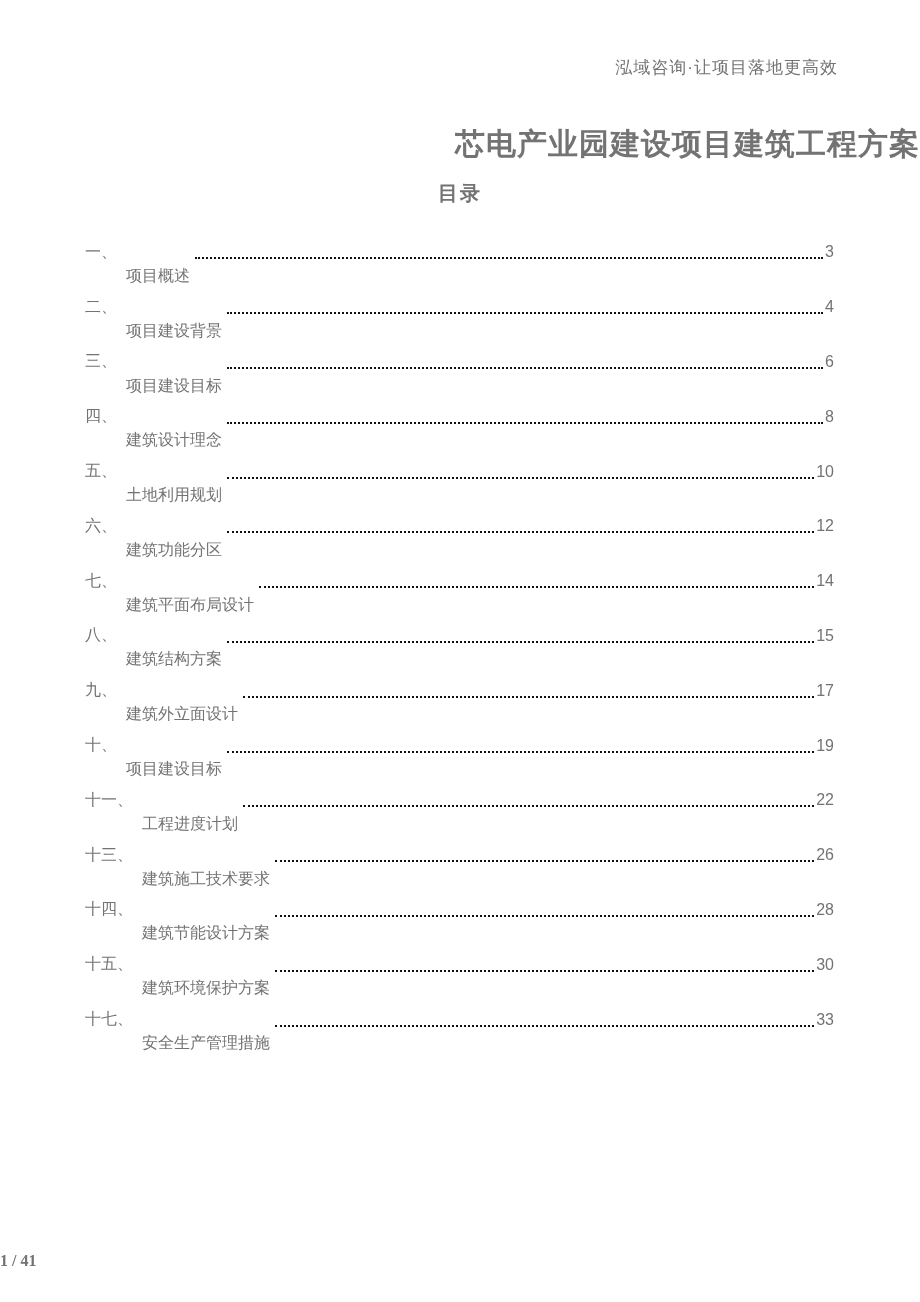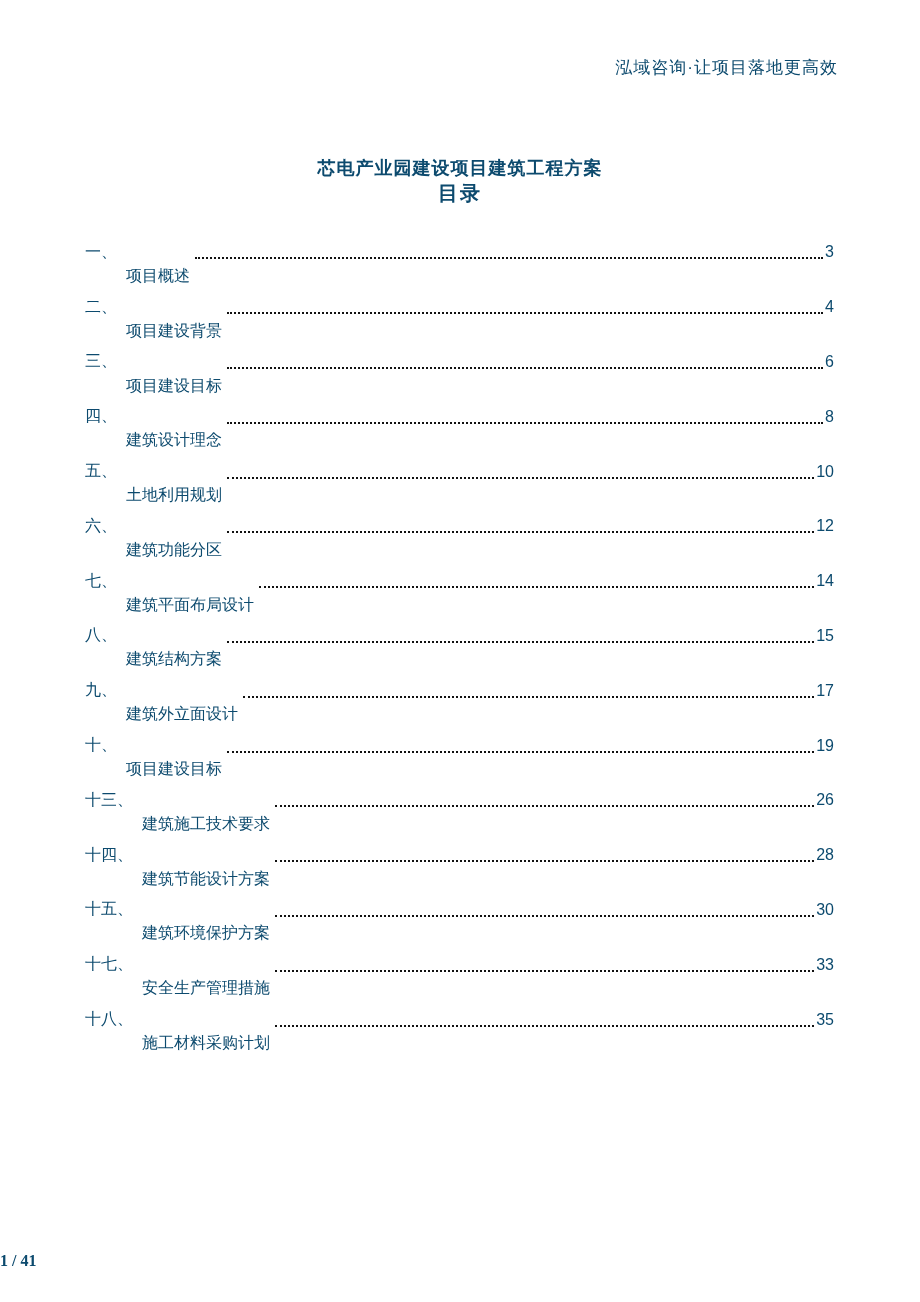--- a/index.html
+++ b/index.html
@@ -2,43 +2,42 @@
 <html><head>
 <meta charset="utf-8">
 <style>
   html, body { margin: 0; padding: 0; background: #e9e9e9; }
   .page {
     position: relative;
     width: 920px;
     height: 1302px;
     margin: 0 auto;
     background: #ffffff;
-    color: #0c4a6e;
+    color: #737373;
     font-family: "Liberation Sans", "DejaVu Sans", sans-serif;
     overflow: hidden;
   }
   .header-brand {
     position: absolute;
     top: 56px;
     right: 82px;
     font-size: 17px;
     font-weight: 500;
     letter-spacing: 1px;
     white-space: nowrap;
   }
   .doc-title {
     position: absolute;
     top: 124px;
     left: 0;
     width: 100%;
-    text-align: center;
-    font-size: 18px;
+    text-align: right;
+    font-size: 30px;
     font-weight: 700;
     letter-spacing: 1px;
-    margin-top: 32px;
   }
   .toc-heading {
     position: absolute;
     top: 180px;
     left: 0;
     width: 100%;
     text-align: center;
     font-size: 20px;
     font-weight: 700;
     letter-spacing: 2px;
@@ -154,20 +153,26 @@
       <span class="toc-leader"></span>
       <span class="toc-page">17</span>
     </div>
     <div class="toc-row">
       <span class="toc-num">十、</span>
       <span class="toc-label">项目建设目标</span>
       <span class="toc-leader"></span>
       <span class="toc-page">19</span>
     </div>
     <div class="toc-row">
+      <span class="toc-num">十一、</span>
+      <span class="toc-label">工程进度计划</span>
+      <span class="toc-leader"></span>
+      <span class="toc-page">22</span>
+    </div>
+    <div class="toc-row">
       <span class="toc-num">十三、</span>
       <span class="toc-label">建筑施工技术要求</span>
       <span class="toc-leader"></span>
       <span class="toc-page">26</span>
     </div>
     <div class="toc-row">
       <span class="toc-num">十四、</span>
       <span class="toc-label">建筑节能设计方案</span>
       <span class="toc-leader"></span>
       <span class="toc-page">28</span>
@@ -177,23 +182,17 @@
       <span class="toc-label">建筑环境保护方案</span>
       <span class="toc-leader"></span>
       <span class="toc-page">30</span>
     </div>
     <div class="toc-row">
       <span class="toc-num">十七、</span>
       <span class="toc-label">安全生产管理措施</span>
       <span class="toc-leader"></span>
       <span class="toc-page">33</span>
     </div>
-    <div class="toc-row">
-      <span class="toc-num">十八、</span>
-      <span class="toc-label">施工材料采购计划</span>
-      <span class="toc-leader"></span>
-      <span class="toc-page">35</span>
-    </div>
   </div>
 
   <div class="footer-pageno">1 / 41</div>
 
 </div>
 
 </body></html>

